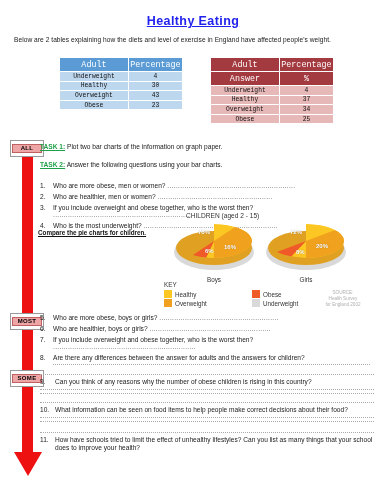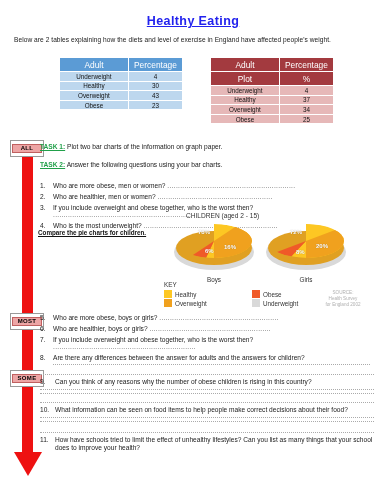--- a/index.html
+++ b/index.html
@@ -34,21 +34,21 @@
     color: #1a1a1a;
     letter-spacing: 0.05px;
   }
 
   
   .tbl {
     position: absolute;
     border-collapse: collapse;
     font-size: 6.6px;
   }
-  .tbl td, .tbl th { border: 1px solid #ffffff; }
+  .tbl td, .tbl th { border: 1px solid #ffffff; font-family: Liberation Mono, monospace; }
   .tbl-men  { top: 57px; left: 59px;  width: 124px; }
   .tbl-wom  { top: 57px; left: 210px; width: 124px; }
 
   .hdr { font-size: 8.4px; font-weight: normal; text-align: center; padding: 1.5px 0; }
   .men .hdr { background: #5b9bd5; color: #ffffff; }
   .wom .hdr { background: #a33a3f; color: #ffffff; }
   .men .cell-l { background: #bdd7ee; color: #111; }
   .men .cell-r { background: #bdd7ee; color: #111; }
   .wom .cell-l { background: #e6b8b8; color: #111; }
   .wom .cell-r { background: #e6b8b8; color: #111; }
@@ -265,21 +265,21 @@
   </tbody>
     </table>
 
   <table class="tbl tbl-wom wom">
     <tbody>
         <tr>
       <th class="hdr">Adult</th>
       <th class="hdr">Percentage</th>
     </tr>
     <tr>
-      <th class="hdr">Plot</th>
+      <th class="hdr">Answer</th>
       <th class="hdr">%</th>
     </tr>
     <tr>
       <td class="cell-l">Underweight</td>
       <td class="cell-r">4</td>
     </tr>
     <tr>
       <td class="cell-l">Healthy</td>
       <td class="cell-r">37</td>
     </tr>

